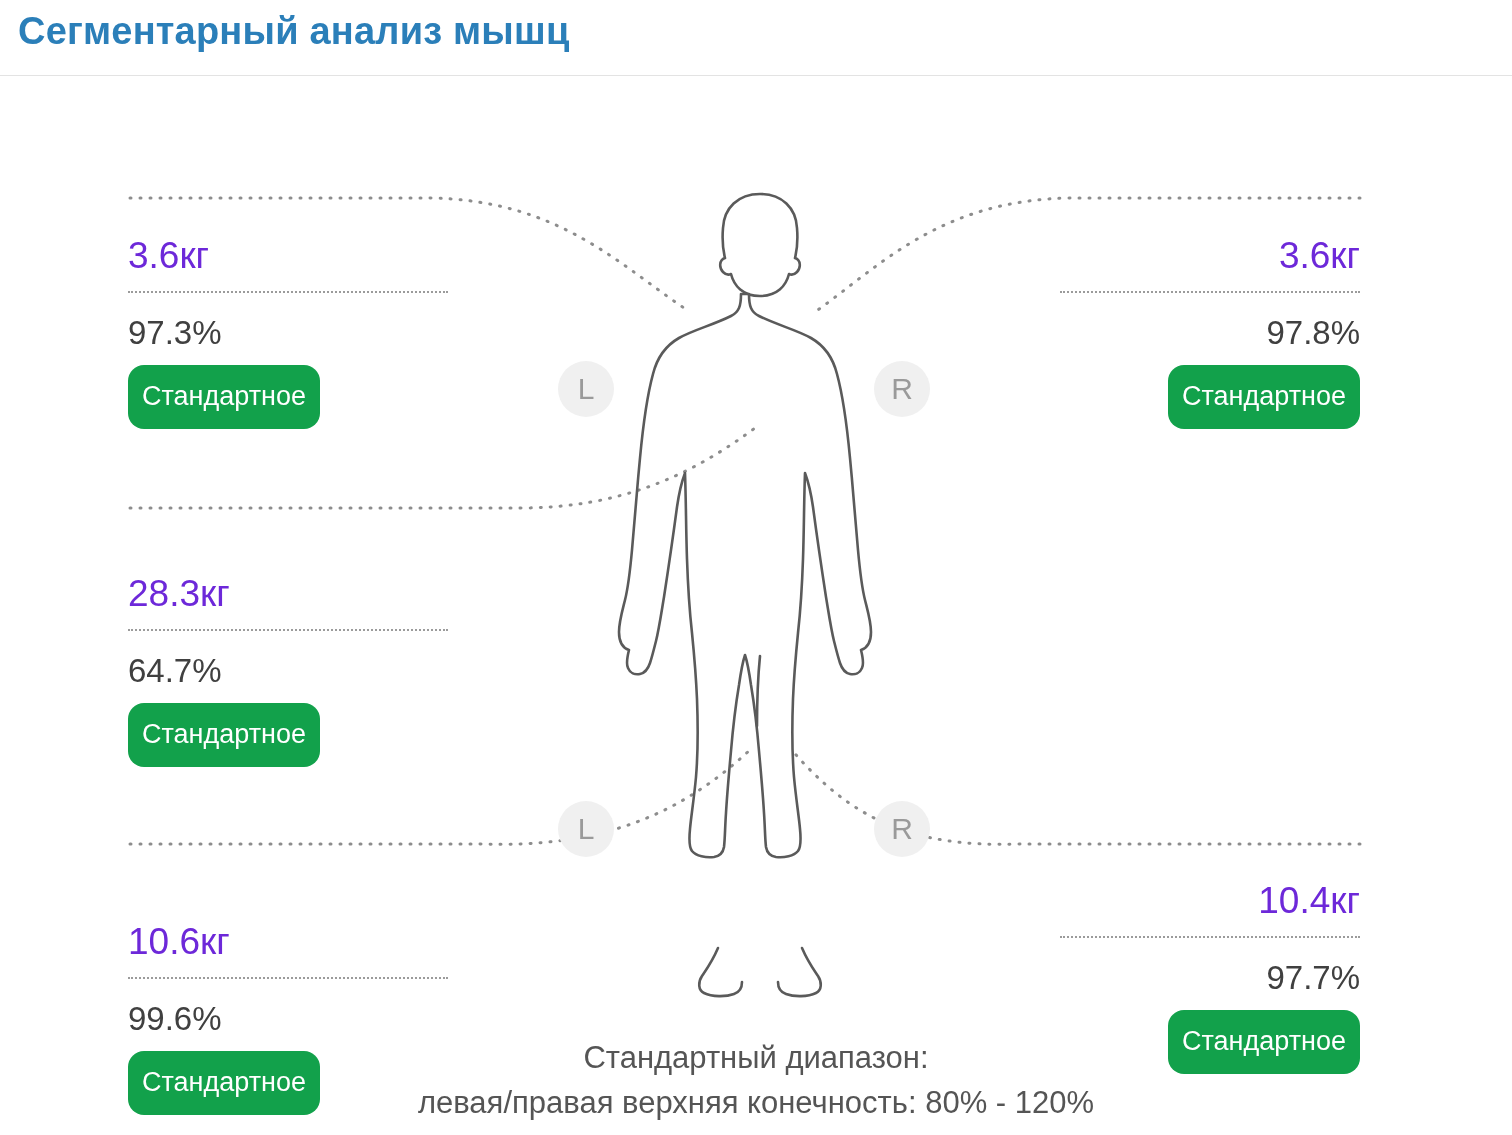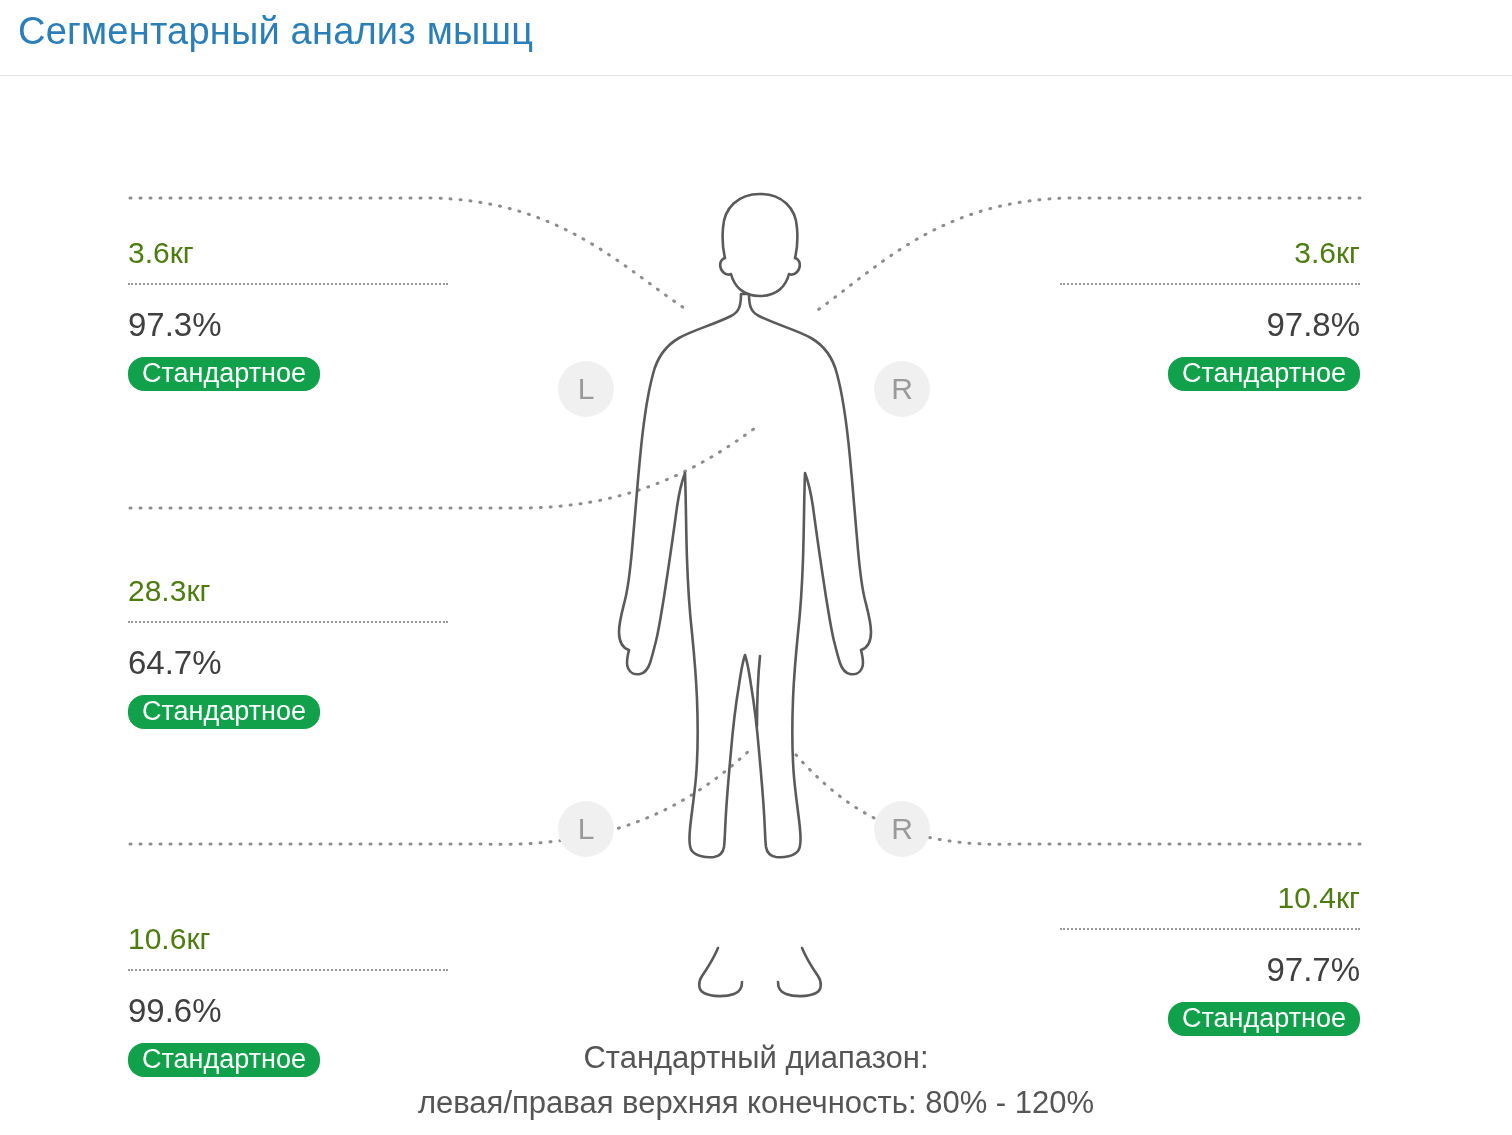--- a/index.html
+++ b/index.html
@@ -14,21 +14,21 @@
     color: #4a4a4a;
     overflow: hidden;
     position: relative;
   }
 
   
   .page-title {
     font-size: 38px;
     color: #2b7fb9;
     padding: 10px 0 0 18px;
-    font-weight: 400;
+    font-weight: 700;
     letter-spacing: 0.2px;
   }
   .title-divider {
     margin-top: 22px;
     border-bottom: 1px solid #e3e3e3;
     width: 100%;
   }
 
   
   .chart-area {
@@ -76,22 +76,22 @@
 
   
   .seg {
     position: absolute;
     width: 320px;
   }
   .seg.left { left: 128px; text-align: left; }
   .seg.right { left: 1060px; text-align: right; width: 300px; }
 
   .seg .mass {
-    font-size: 30px;
-    color: #4d7c0f;
+    font-size: 37px;
+    color: #6d28d9;
     line-height: 1.1;
     white-space: nowrap;
   }
   .seg .rule {
     margin-top: 14px;
     border-bottom: 2px dotted #9b9b9b;
     width: 100%;
     height: 0;
   }
   .seg .pct {
@@ -100,21 +100,21 @@
     margin-top: 22px;
     line-height: 1.1;
     white-space: nowrap;
   }
   .seg .badge {
     display: inline-block;
     margin-top: 14px;
     background: #12a14b;
     color: #ffffff;
     border-radius: 16px;
-    padding: 0 14px;
+    padding: 15px 14px;
     font-size: 27px;
     line-height: 1.25;
     white-space: nowrap;
     overflow: hidden;
     max-width: 218px;
     box-sizing: border-box;
   }
 
   
   .seg-arm-left  { top: 160px; }

